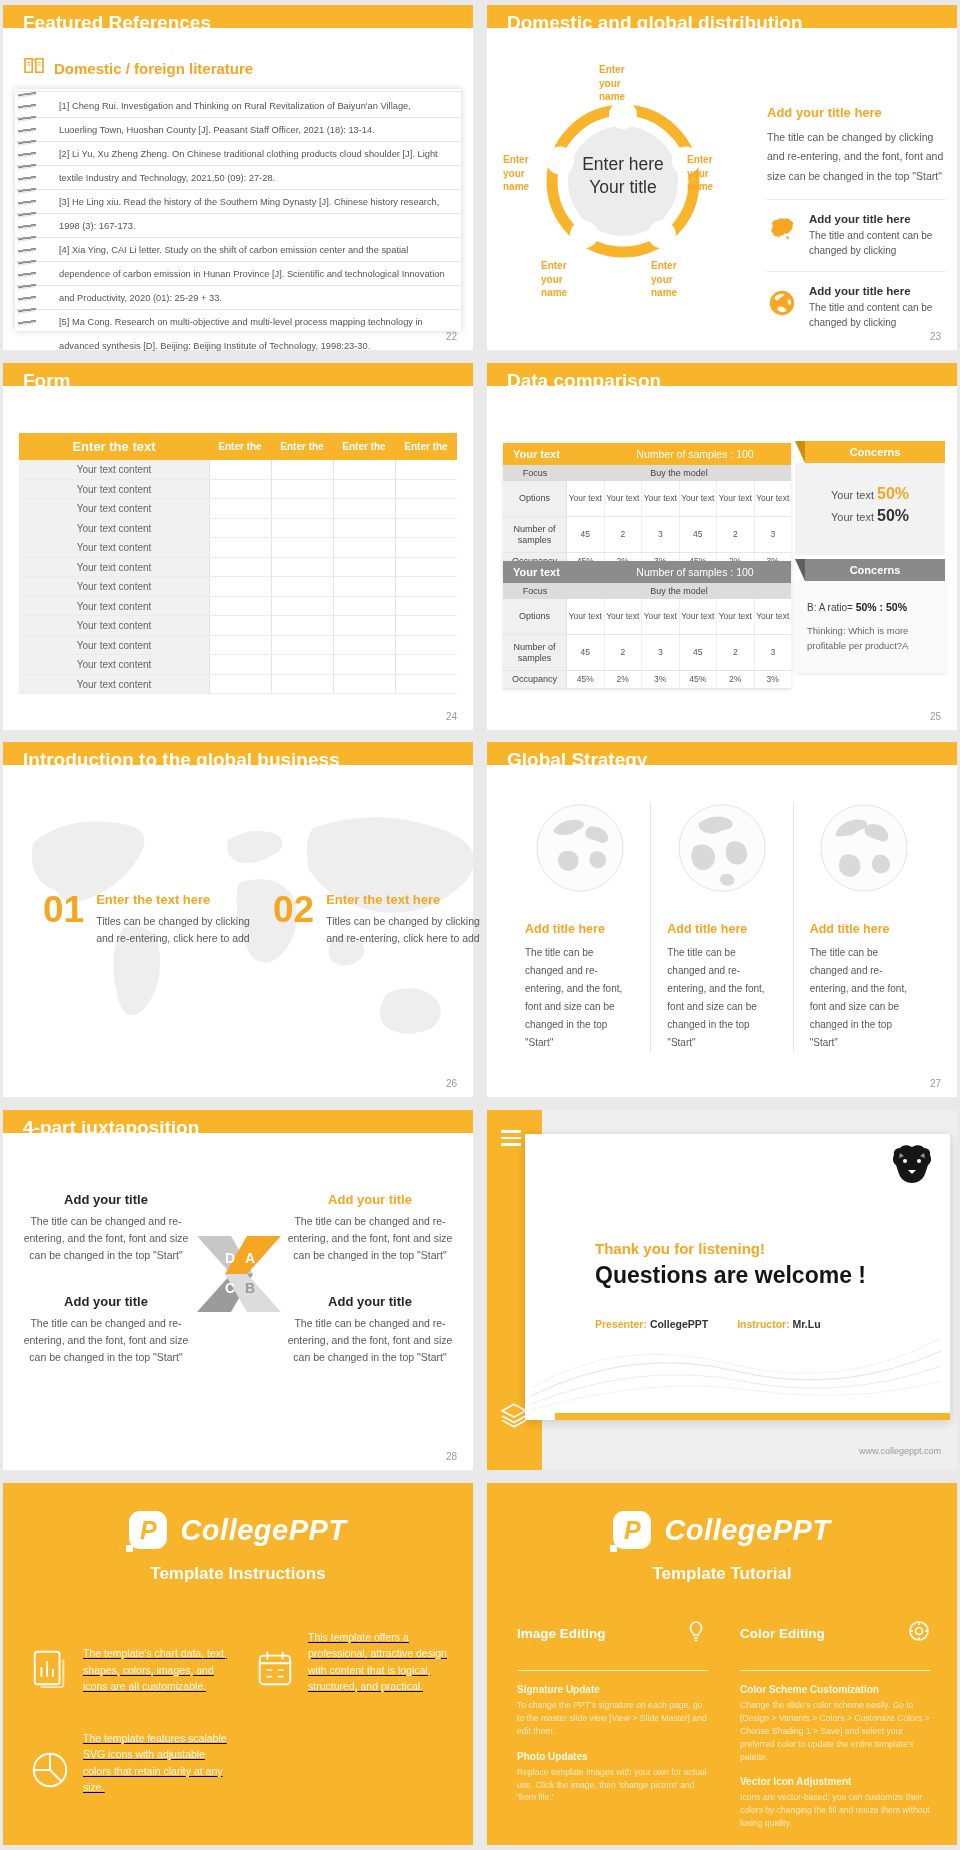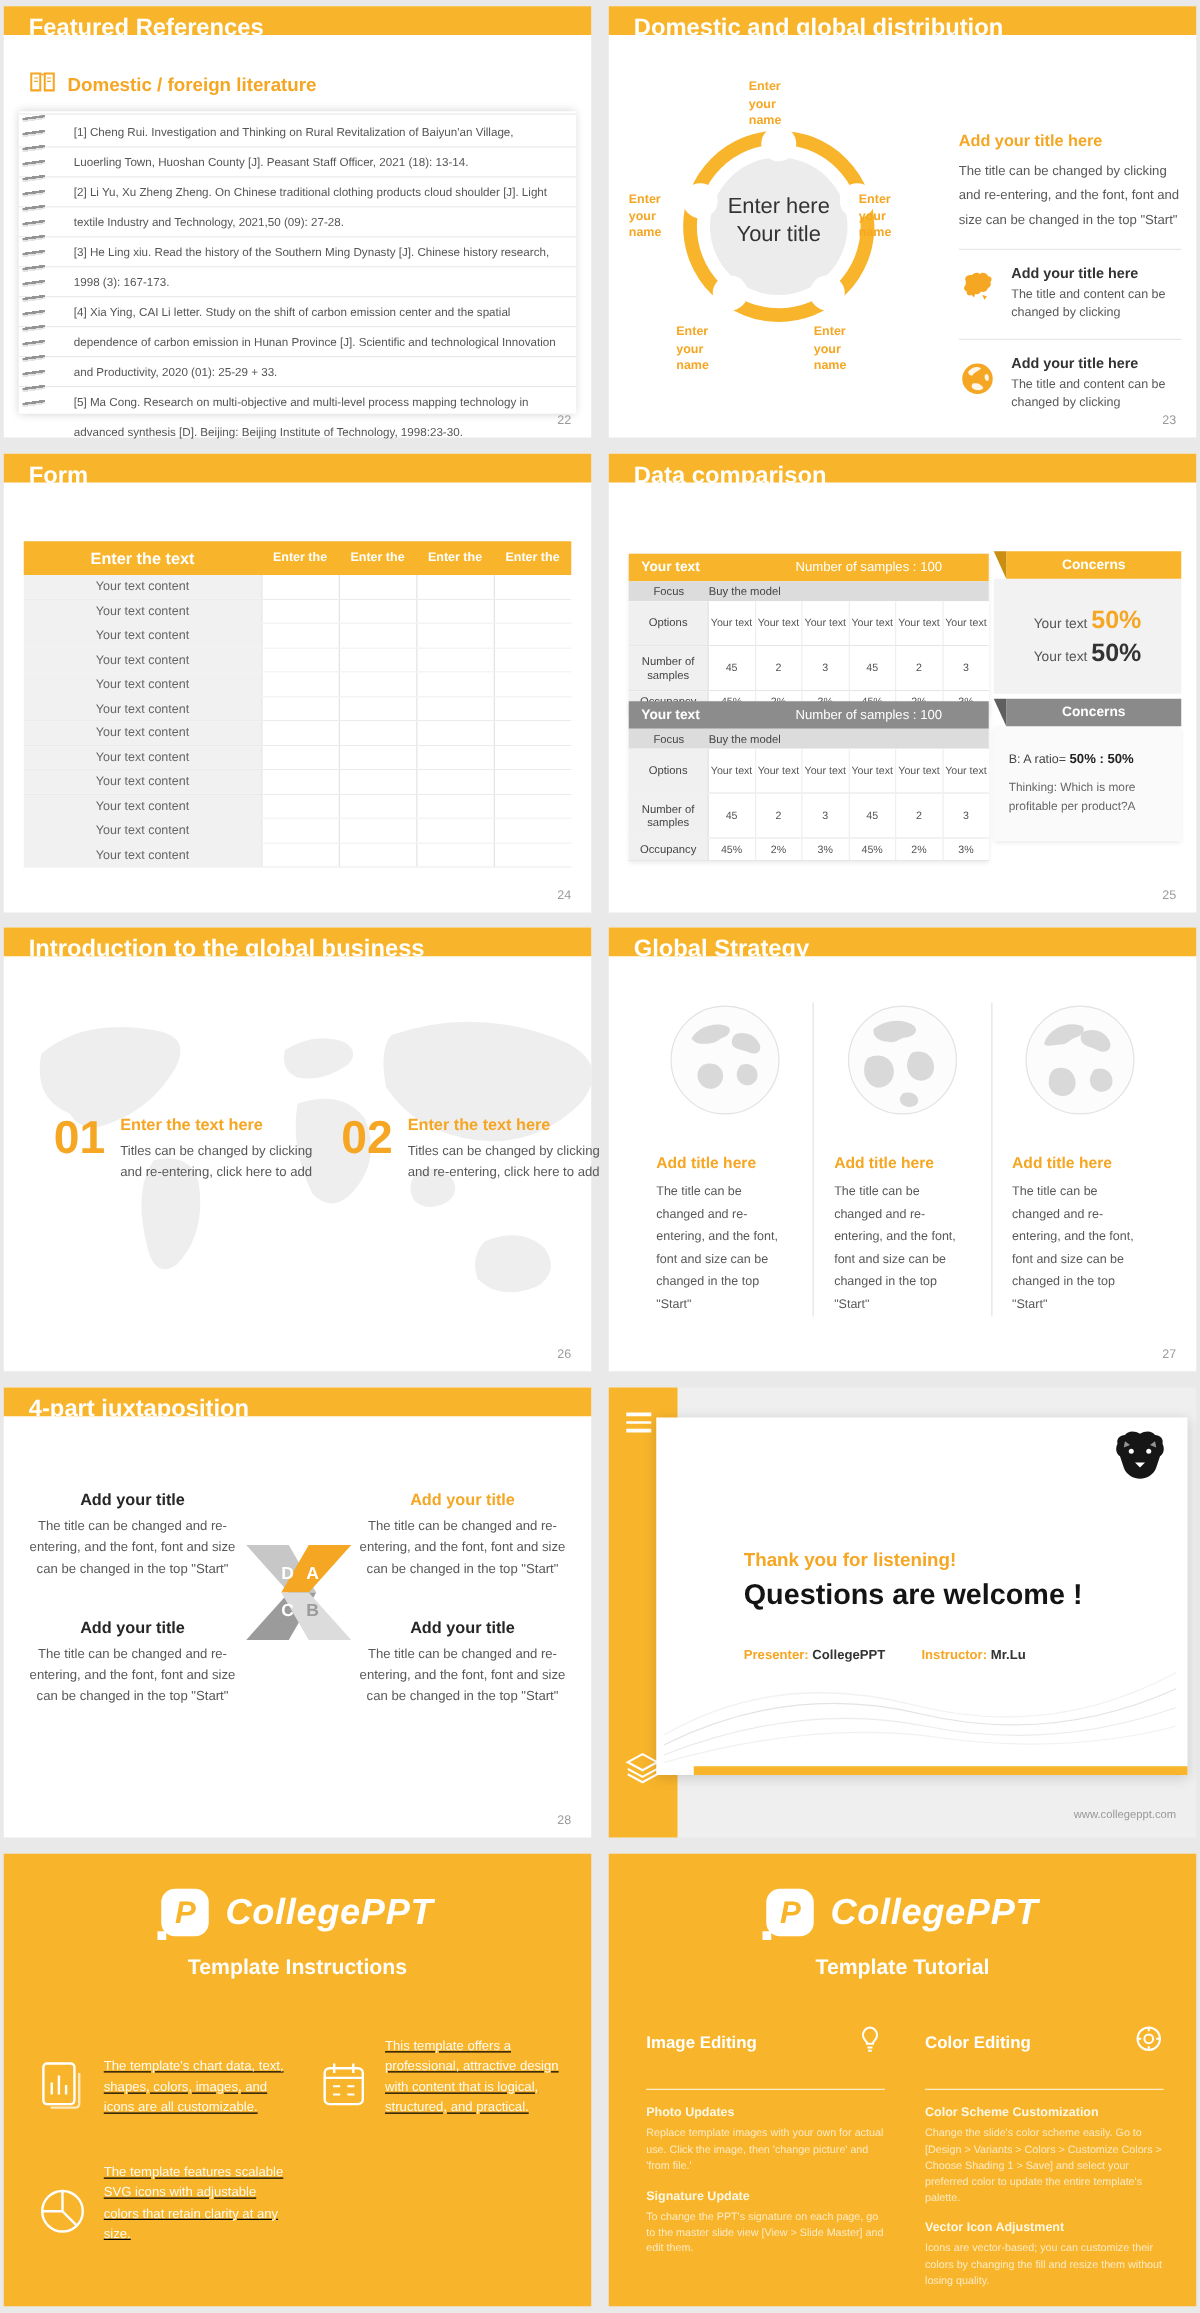--- a/index.html
+++ b/index.html
@@ -46,36 +46,36 @@
   .frow .c { flex:1; border-left:1px solid #e3e3e3; background:#fff; }
 
   
   .dtable { position:absolute; left:16px; width:288px; box-shadow:0 1px 4px rgba(0,0,0,0.10); }
   .dhead { display:flex; height:22px; background:#F8B52B; color:#fff; }
   .dtable.gray .dhead { background:#8c8c8c; }
   .dhead .t { width:96px; font-weight:bold; font-size:11px; padding-left:10px; line-height:22px; }
   .dhead .s { flex:1; text-align:center; font-size:10.5px; line-height:22px; }
   .dfocus { display:flex; height:16px; background:#dcdcdc; font-size:9px; color:#444; }
   .dfocus .l { width:64px; text-align:center; line-height:16px; }
-  .dfocus .r { flex:1; line-height:16px; }
+  .dfocus .r { flex:1; text-align:center; line-height:16px; }
   .drow { display:flex; border-bottom:1px solid #e6e6e6; background:#fff; }
   .drow.h26 { height:36px; } .drow.h18 { height:18px; }
   .dlabel { width:64px; background:#f0f0f0; font-size:9px; color:#444; display:flex; align-items:center; justify-content:center; text-align:center; border-right:1px solid #e3e3e3; line-height:1.15; }
   .dcell { flex:1; font-size:8.5px; color:#555; display:flex; align-items:center; justify-content:center; text-align:center; border-right:1px solid #efefef; line-height:1.15; }
   .dcell:last-child { border-right:none; }
   .cbox { position:absolute; left:308px; width:150px; height:114px; }
   .cribbon { margin-left:10px; height:22px; background:#F8B52B; color:#fff; text-align:center; font-weight:bold; font-size:11px; line-height:22px; position:relative; }
   .cbox.gray .cribbon { background:#8a8a8a; }
   .cribbon::before { content:''; position:absolute; left:-10px; top:0; border-top:22px solid #c98e12; border-left:10px solid transparent; }
   .cbox.gray .cribbon::before { border-top-color:#5f5f5f; }
   .cbody { background:#f2f2f2; height:92px; }
   .cbox.gray .cbody { background:#fafafa; box-shadow:0 1px 4px rgba(0,0,0,0.10); }
   .cline { text-align:center; font-size:11px; color:#555; padding-top:4px; }
   .cline:first-child { padding-top:22px; }
-  .cline .v { font-size:20px; font-weight:bold; }
+  .cline .v { font-size:16px; font-weight:bold; }
   .cline .v.orange { color:#F5A623; }
   .cline .v.dark { color:#333; }
   .cratio { padding:20px 12px 0 12px; font-size:10px; color:#444; }
   .cratio .rv { font-weight:bold; color:#222; font-size:10.5px; }
   .cnote { padding:10px 12px 0 12px; font-size:9.5px; color:#666; line-height:1.6; }
 
   
   .mapbg { position:absolute; left:0; top:56px; width:470px; height:280px; }
   .gitem { position:absolute; top:150px; display:flex; }
   .gi1 { left:28px; } .gi2 { left:258px; }
@@ -637,26 +637,26 @@
         <div class="thead2">
           <span class="h">Image Editing</span>
           <span>
             <svg width="24" height="24" viewBox="0 0 24 24" fill="none" stroke="#fff" stroke-width="1.6">
                 <path d="M12 3a6 6 0 014 10c-1 1-1.6 2-1.6 3h-4.8c0-1-.6-2-1.6-3a6 6 0 014-10z"></path>
                 <path d="M10 19h4M10.5 21.5h3"></path>
               </svg>
           </span>
         </div>
         <div class="tsec">
+          <div class="st">Signature Update</div>
+          <div class="sb">To change the PPT's signature on each page, go to the master slide view [View &gt; Slide Master] and edit them.</div>
+        </div>
+        <div class="tsec">
           <div class="st">Photo Updates</div>
           <div class="sb">Replace template images with your own for actual use. Click the image, then 'change picture' and 'from file.'</div>
-        </div>
-        <div class="tsec">
-          <div class="st">Signature Update</div>
-          <div class="sb">To change the PPT's signature on each page, go to the master slide view [View &gt; Slide Master] and edit them.</div>
         </div>
       </div>
       <div class="tcol">
         <div class="thead2">
           <span class="h">Color Editing</span>
           <span>
             <svg width="24" height="24" viewBox="0 0 24 24" fill="none" stroke="#fff" stroke-width="1.6">
                 <circle cx="12" cy="12" r="9"></circle>
                 <circle cx="12" cy="12" r="3.5"></circle>
                 <path d="M12 3v3M12 18v3M3 12h3M18 12h3"></path>

